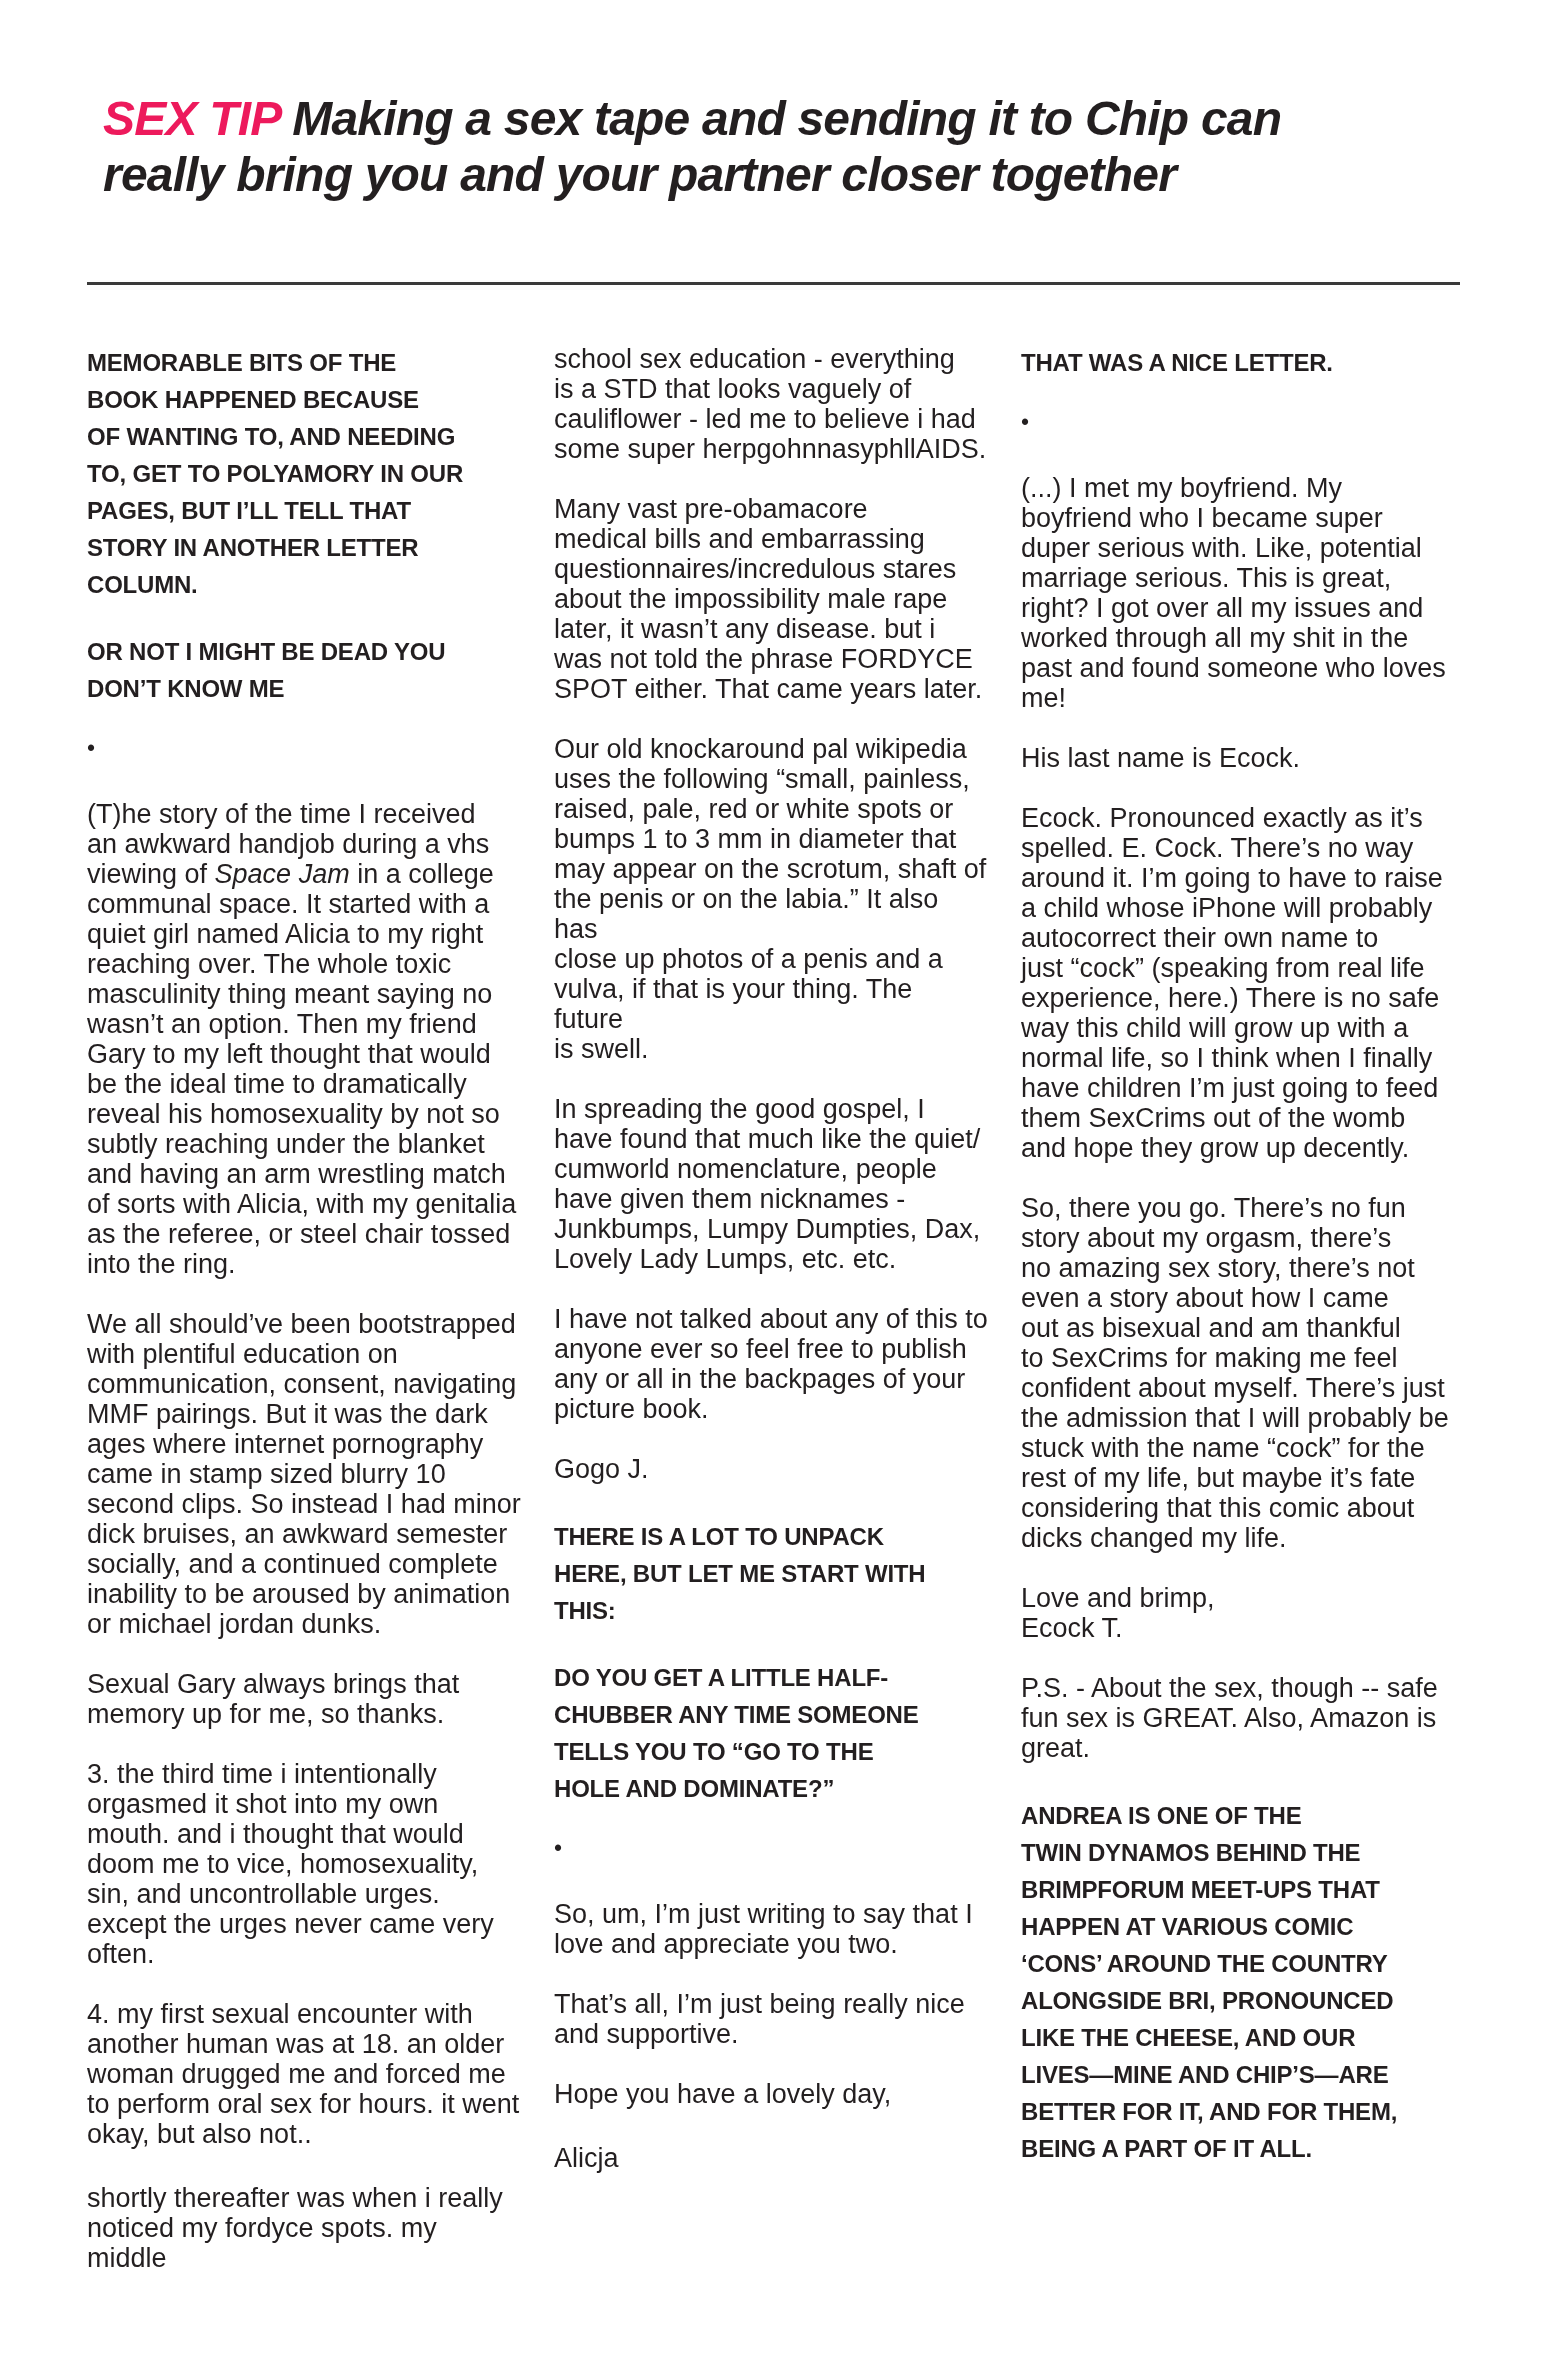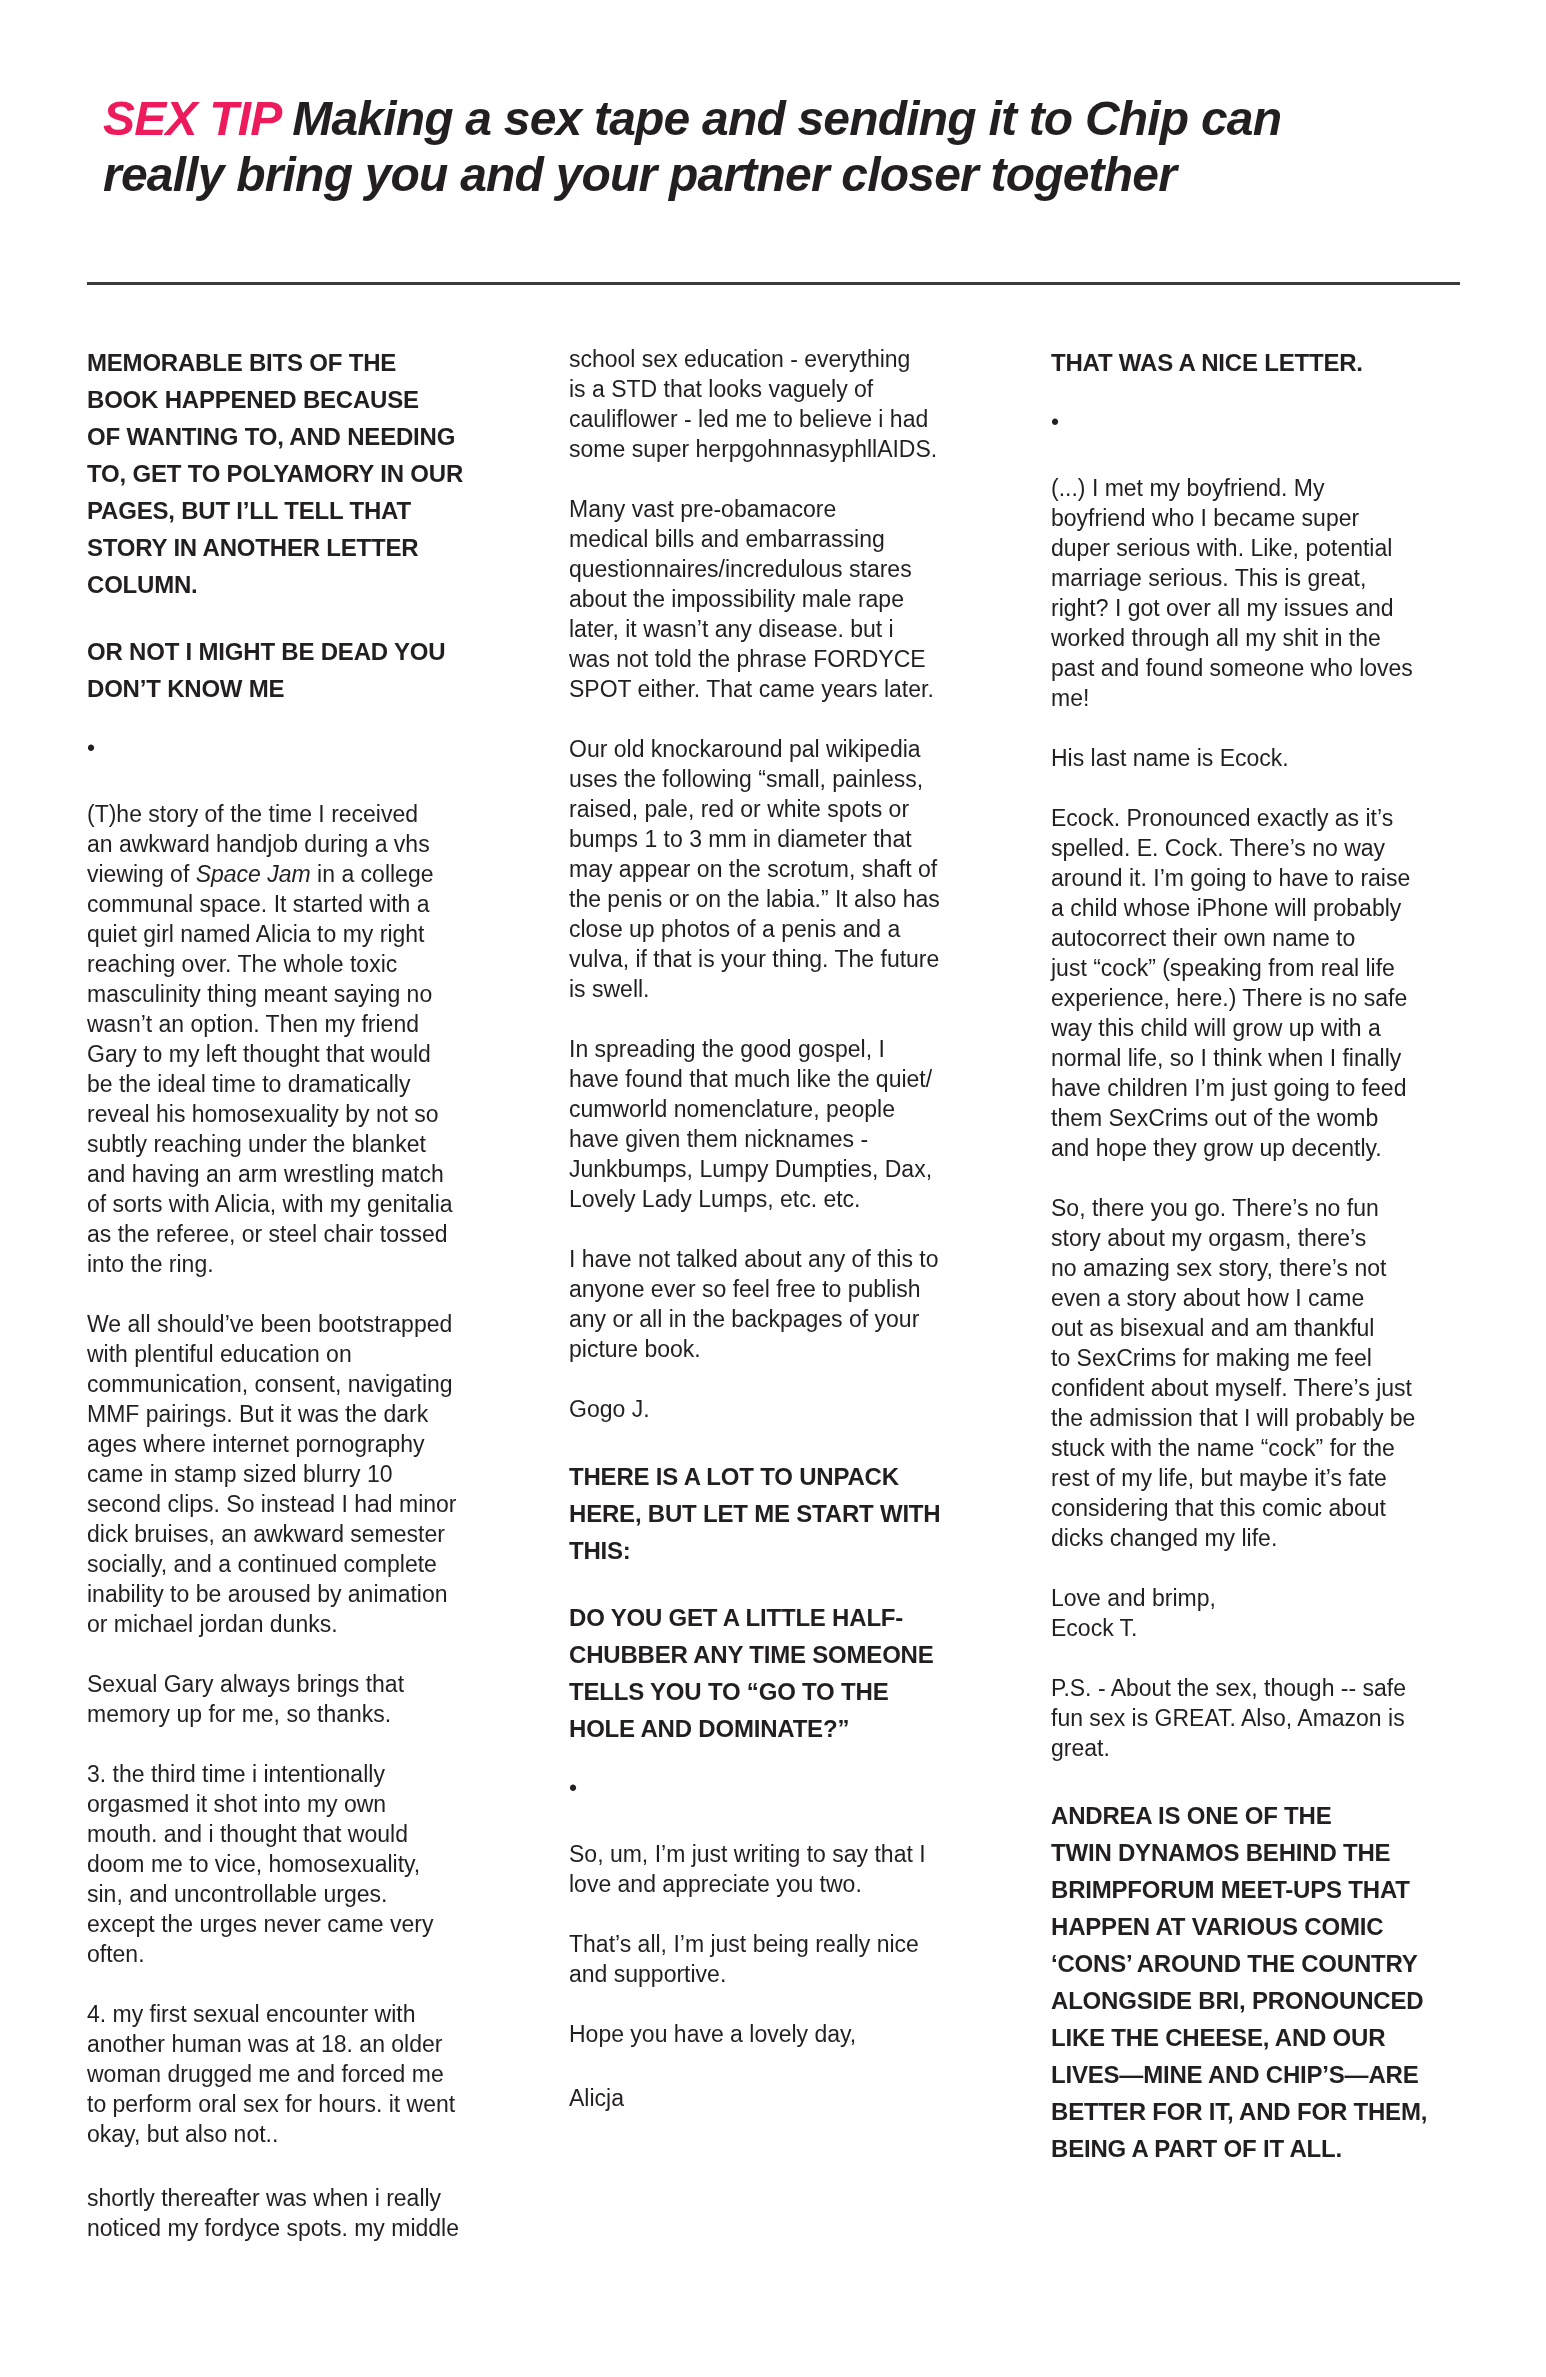--- a/index.html
+++ b/index.html
@@ -24,25 +24,25 @@
     color: var(--ink, #231f20);
   }
   .headline .tip { color: var(--accent, #ed1a5c); }
 
   .rule {
     border: none;
     border-top: 3.1px solid var(--rule, #3a3a3a);
     margin: 79px 0 0 0;
   }
 
-  .cols { display: flex; gap: 48px; margin-top: 59px; }
+  .cols { display: flex; gap: 33px; margin-top: 59px; }
   .col  { width: 434px; flex: 0 0 434px; }
 
   .para { white-space: pre-line; margin: 0 0 30px 0; }
-  .p-body   { font-size: 23px; line-height: 30px; }
+  .p-body   { font-size: 27px; line-height: 30px; }
   .p-bold   { font-size: 24px; line-height: 37px; font-weight: 700; letter-spacing: -0.2px; }
   .p-bullet { font-size: 23px; line-height: 23px; margin: 18.7px 0 39px 0; }
   .sp { margin-top: 34px; }
   em { font-style: italic; }
 </style>
 </head>
 <body>
 
 <div class="page">
   <h1 class="headline"><span class="tip">SEX TIP</span><span> Making a sex tape and sending it to Chip can

